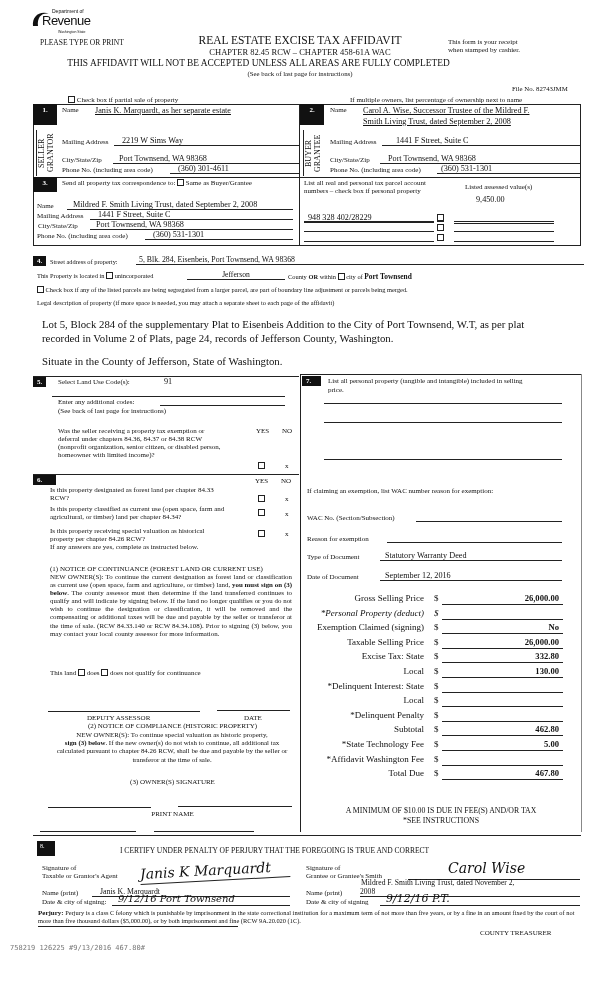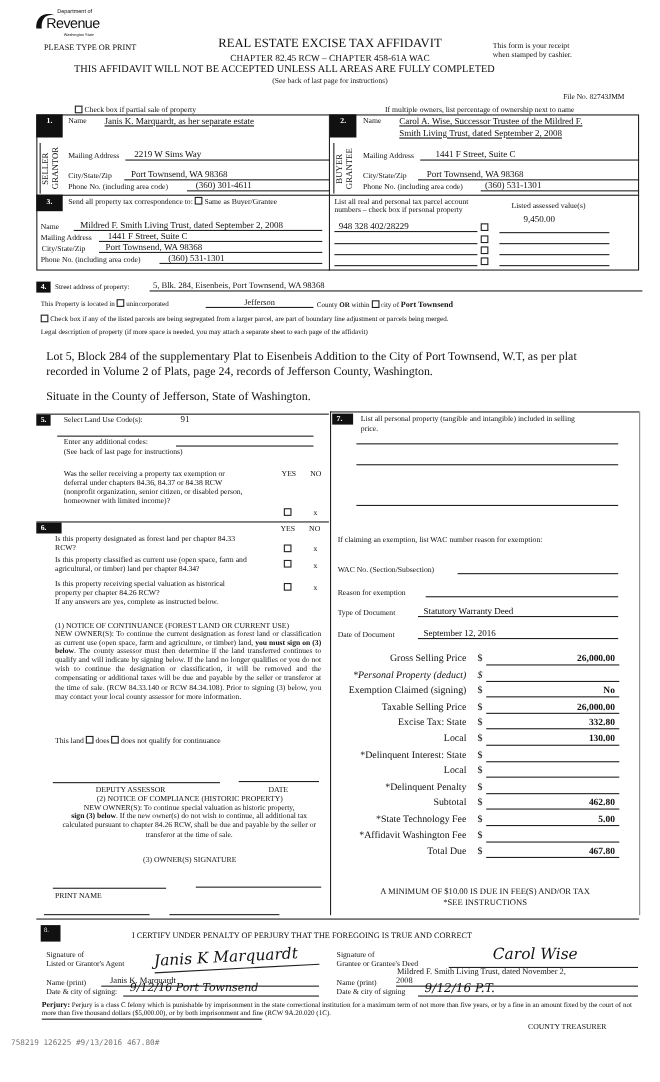--- a/index.html
+++ b/index.html
@@ -82,21 +82,21 @@
 <div class="abs small" style="left:37px;top:212px">Mailing Address</div>
 <div class="abs line val" style="left:90px;top:210px;width:203px;padding-left:8px">1441 F Street, Suite C</div>
 <div class="abs small" style="left:38px;top:222px">City/State/Zip</div>
 <div class="abs line val" style="left:90px;top:220px;width:203px;padding-left:6px">Port Townsend, WA 98368</div>
 <div class="abs small" style="left:37px;top:232px">Phone No. (including area code)</div>
 <div class="abs line val" style="left:145px;top:230px;width:148px;padding-left:8px">(360) 531-1301</div>
 
 <div class="abs small" style="left:304px;top:179px">List all real and personal tax parcel account</div>
 <div class="abs small" style="left:304px;top:187px">numbers – check box if personal property</div>
 <div class="abs small" style="left:465px;top:183px">Listed assessed value(s)</div>
-<div class="abs" style="left:304px;top:201px;width:270px;height:11px">
+<div class="abs" style="left:304px;top:213px;width:270px;height:11px">
   <div class="abs line val" style="left:0;top:0;width:130px;padding-left:4px">948 328 402/28229</div>
   <span class="abs box" style="left:133px;top:2px"></span>
   <div class="abs line" style="left:150px;top:0;width:100px;height:11px"></div>
 </div>
 <div class="abs val" style="left:476px;top:195px">9,450.00</div>
 <div class="abs" style="left:304px;top:212px;width:270px;height:11px">
   <div class="abs line" style="left:0;top:0;width:130px;height:10px"></div>
   <span class="abs box" style="left:133px;top:2px"></span>
   <div class="abs line" style="left:150px;top:0;width:100px;height:10px"></div>
 </div>
@@ -192,21 +192,21 @@
 <div class="abs" style="left:217px;top:710px;width:73px;border-top:1px solid #222"></div>
 <div class="abs small" style="left:87px;top:714px">DEPUTY ASSESSOR</div>
 <div class="abs small" style="left:244px;top:714px">DATE</div>
 <div class="abs small bold" style="left:50px;top:722px;width:245px;text-align:center">(2) NOTICE OF COMPLIANCE (HISTORIC PROPERTY)</div>
 <div class="abs" style="left:52px;top:731px;width:240px;font-size:6.9px;line-height:8.2px;text-align:center">
   <span>NEW OWNER(S):  To continue special valuation as historic property,</span><br><b>sign (3) below</b><span>.  If the new owner(s) do not wish to continue, all additional tax calculated pursuant to chapter 84.26 RCW, shall be due and payable by the seller or transferor at the time of sale.</span>
 </div>
 <div class="abs small bold" style="left:50px;top:778px;width:245px;text-align:center">(3)  OWNER(S) SIGNATURE</div>
 <div class="abs" style="left:48px;top:807px;width:103px;border-top:1px solid #222"></div>
 <div class="abs" style="left:178px;top:806px;width:114px;border-top:1px solid #222"></div>
-<div class="abs small bold" style="left:50px;top:810px;width:245px;">PRINT NAME</div>
+<div class="abs small bold" style="left:50px;top:810px;width:245px;text-align:center">PRINT NAME</div>
 <div class="abs" style="left:40px;top:831px;width:96px;border-top:1px solid #222"></div>
 <div class="abs" style="left:154px;top:831px;width:100px;border-top:1px solid #222"></div>
 
 <div class="num" style="left:302px;top:376px;padding-right:10px">7.</div>
 <div class="abs small" style="left:328px;top:377px">List all personal property (tangible and intangible) included in selling</div>
 <div class="abs small" style="left:328px;top:386px">price.</div>
 <div class="abs line" style="left:324px;top:394px;width:238px;height:10px"></div>
 <div class="abs line" style="left:324px;top:413px;width:238px;height:10px"></div>
 <div class="abs line" style="left:324px;top:450px;width:238px;height:10px"></div>
 <div class="abs small" style="left:307px;top:487px">If claiming an exemption, list WAC number reason for exemption:</div>
@@ -288,29 +288,29 @@
   </div>
 
 <div class="abs bold" style="left:300px;top:806px;width:282px;text-align:center;font-size:7.8px">A MINIMUM OF $10.00 IS DUE IN FEE(S) AND/OR TAX</div>
 <div class="abs" style="left:300px;top:816px;width:282px;text-align:center;font-size:7.8px">*SEE INSTRUCTIONS</div>
 
 <div class="abs" style="left:33px;top:835px;width:548px;border-top:1px solid #222"></div>
 <div class="abs" style="left:37px;top:841px;width:18px;height:15px;background:#111;color:#fff;font-size:6px;padding:2px 3px"><span>8.</span></div>
 <div class="abs bold" style="left:120px;top:846px;font-size:7.5px">I CERTIFY UNDER PENALTY OF PERJURY THAT THE FOREGOING IS TRUE AND CORRECT</div>
 
 <div class="abs small" style="left:42px;top:864px">Signature of</div>
-<div class="abs small bold" style="left:42px;top:872px">Listed or Grantor's Agent</div>
+<div class="abs small bold" style="left:42px;top:872px">Taxable or Grantor's Agent</div>
 <div class="abs line sig" style="left:140px;top:862px;width:150px;font-size:14px;height:19px;transform:rotate(-3deg)">Janis K Marquardt</div>
 <div class="abs small" style="left:42px;top:889px">Name (print)</div>
 <div class="abs line val" style="left:92px;top:887px;width:198px;padding-left:8px;font-size:7.8px">Janis K. Marquardt</div>
 <div class="abs small" style="left:42px;top:898px">Date &amp; city of signing:</div>
 <div class="abs line sig" style="left:112px;top:893px;width:178px;padding-left:6px;font-size:10px;height:13px">9/12/16  Port Townsend</div>
 
 <div class="abs small" style="left:306px;top:864px">Signature of</div>
-<div class="abs small bold" style="left:306px;top:872px">Grantee or Grantee's Deed</div>
+<div class="abs small bold" style="left:306px;top:872px">Grantee or Grantee's Smith</div>
 <div class="abs line sig" style="left:408px;top:860px;width:172px;font-size:14px;height:20px;padding-left:40px">Carol Wise</div>
 <div class="abs val" style="left:361px;top:878px;font-size:7.6px">Mildred F. Smith Living Trust, dated November 2,</div>
 <div class="abs small" style="left:306px;top:889px">Name (print)</div>
 <div class="abs line val" style="left:360px;top:887px;width:220px;font-size:7.6px">2008</div>
 <div class="abs small" style="left:306px;top:898px">Date &amp; city of signing</div>
 <div class="abs line sig" style="left:380px;top:892px;width:200px;padding-left:6px;font-size:11px;height:14px">9/12/16  P.T.</div>
 
 <div class="abs" style="left:38px;top:909px;width:548px;font-size:6.4px;line-height:8px">
   <b style="font-size:7px">Perjury:</b>
   <span>Perjury is a class C felony which is punishable by imprisonment in the state correctional institution for a maximum term of not more than five years, or by a fine in an amount fixed by the court of not more than five thousand dollars ($5,000.00), or by both imprisonment and fine (RCW 9A.20.020 (1C).</span>

